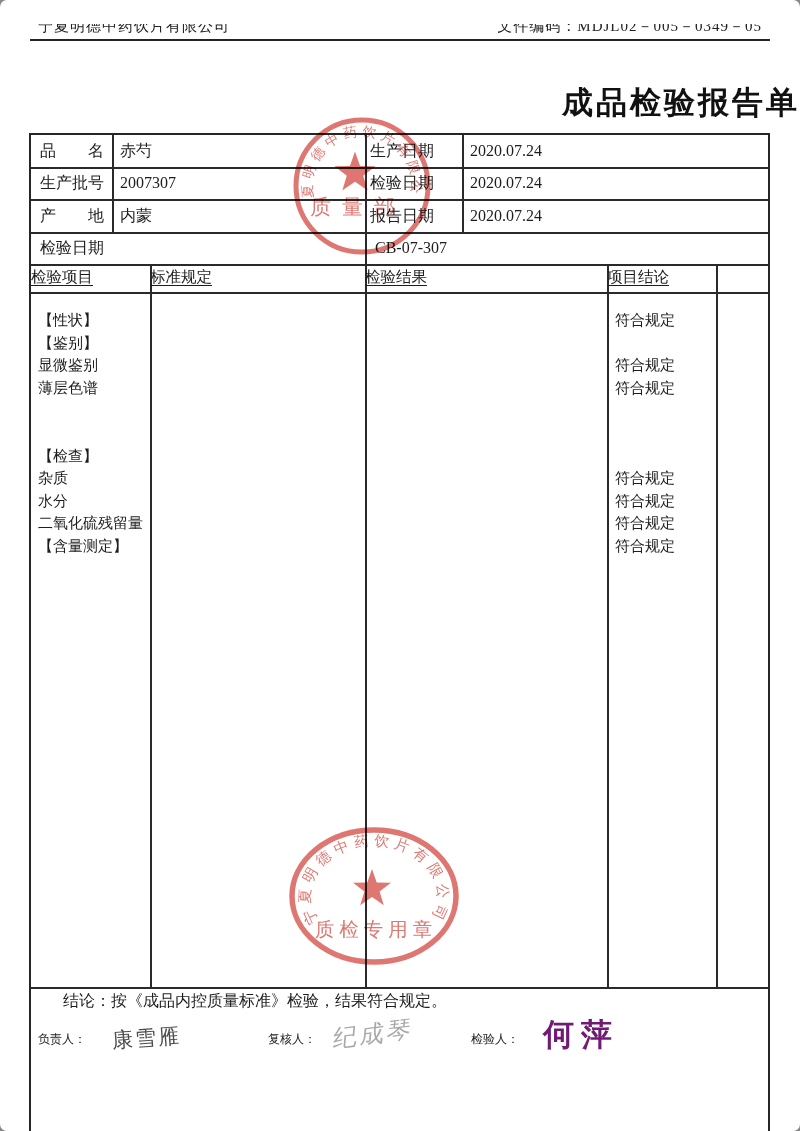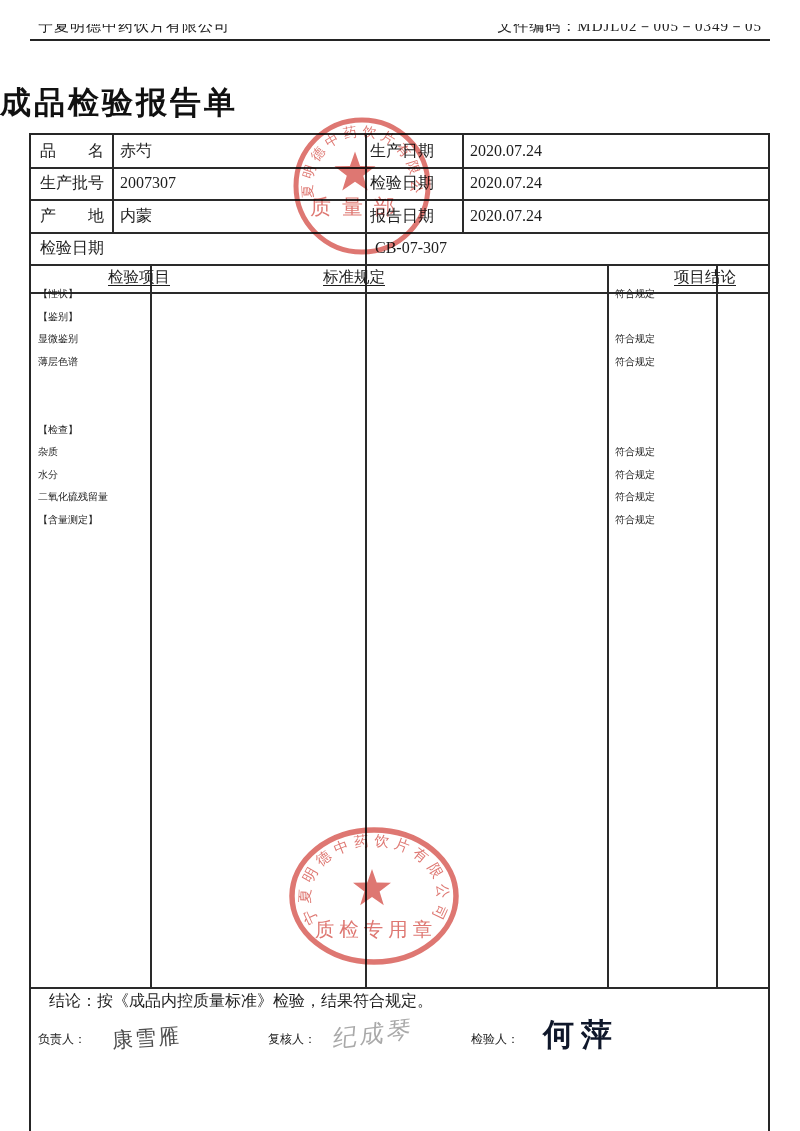--- a/index.html
+++ b/index.html
@@ -1,49 +1,49 @@
 <!DOCTYPE html>
 <html><head>
 <meta charset="utf-8">
 <style>
   html,body{margin:0;padding:0;background:#888;}
   .page{
     position:relative; width:800px; height:1131px; background:#ffffff;
     font-family:"Liberation Serif","DejaVu Serif",serif; color:#1d1d1d;
-    overflow:hidden; margin:0 auto;
+    overflow:hidden; margin:0 auto;border-radius:7px;
   }
   
   .top-clip{position:absolute;top:24px;left:0;width:100%;height:15px;overflow:hidden;}
   .top-line{margin-top:-7px;display:flex;justify-content:space-between;
     padding:0 38px;font-size:15px;letter-spacing:1px;color:#222;}
   .top-rule{position:absolute;top:39px;left:30px;width:740px;height:2px;background:#242424;}
   
-  .title{position:absolute;top:82px;left:0;width:100%;text-align:left;
+  .title{position:absolute;top:82px;left:0;width:100%;text-align:right;
     font-size:31px;font-weight:bold;letter-spacing:3px;color:#111;}
   
   .tbl{position:absolute;left:29px;top:133px;width:741px;height:1076px;
     border:2px solid #262626;box-sizing:border-box;text-decoration:underline;}
   .hline{position:absolute;left:0;width:100%;height:1.5px;background:#2a2a2a;}
   .vline{position:absolute;width:1.5px;background:#2a2a2a;}
   .cell{position:absolute;font-size:16px;white-space:nowrap;}
   .rowtxt{height:32px;line-height:32px;}
-  .hdr{position:absolute;top:129px;height:28px;line-height:26px;text-align:right;
-    font-size:15.5px;padding-left:20px;}
+  .hdr{position:absolute;top:129px;height:28px;line-height:26px;text-align:left;
+    font-size:15.5px;}
   .hdr span{text-decoration:underline;text-underline-offset:3px;}
-  .bodycol{position:absolute;top:148px;font-size:10px;
+  .bodycol{position:absolute;top:174px;font-size:15px;
     line-height:22.6px;white-space:pre-line;}
   .concl{position:absolute;left:0;top:852px;width:100%;height:28px;line-height:27px;
-    padding-left:18px;font-size:16px;box-sizing:border-box;white-space:nowrap;}
+    padding-left:32px;font-size:16px;box-sizing:border-box;white-space:nowrap;}
   
   .siglabel{position:absolute;font-size:12px;color:#222;}
   .sig1{position:absolute;left:112px;top:1024px;font-size:21px;color:#4d4d4d;
     transform:rotate(-4deg);letter-spacing:2px;}
   .sig2{position:absolute;left:333px;top:1018px;font-size:24px;color:#a9a9a9;
     transform:rotate(-7deg) skewX(-12deg);letter-spacing:3px;}
-  .sig3{position:absolute;left:543px;top:1014px;font-size:31px;color:#0f172a;
+  .sig3{position:absolute;left:543px;top:1014px;font-size:31px;color:#701a75;
     font-weight:bold;letter-spacing:7px;font-family:Liberation Serif, serif;}
   
   .stamps{position:absolute;left:0;top:0;width:800px;height:1131px;
     mix-blend-mode:multiply;opacity:0.8;pointer-events:none;}
 </style>
 </head>
 <body>
 
 <div class="page">
 
@@ -86,20 +86,21 @@
     <div class="cell rowtxt" style="left:9px;top:64.5px">产　　地</div>
     <div class="cell rowtxt" style="left:89px;top:64.5px">内蒙</div>
     <div class="cell rowtxt" style="left:339px;top:64.5px">报告日期</div>
     <div class="cell rowtxt" style="left:439px;top:64.5px">2020.07.24</div>
 
     <div class="cell rowtxt" style="left:9px;top:97px">检验日期</div>
     <div class="cell rowtxt" style="left:344px;top:97px">CB-07-307</div>
 
     <div class="hdr" style="left:0;width:119px"><span>检验项目</span></div>
     <div class="hdr" style="left:119px;width:215px"><span>标准规定</span></div>
+    <div class="hdr" style="left:334px;width:242px"><span>检验结果</span></div>
     <div class="hdr" style="left:576px;width:109px"><span>项目结论</span></div>
 
     <div class="bodycol" style="left:7px;width:112px">【性状】
 【鉴别】
 显微鉴别
 薄层色谱
 
 
 【检查】
 杂质

